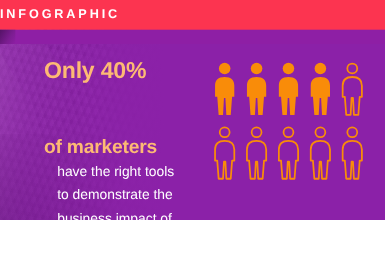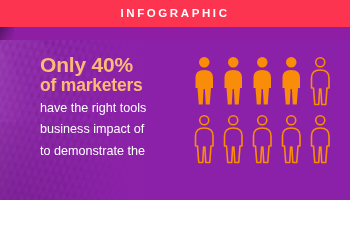--- a/index.html
+++ b/index.html
@@ -106,21 +106,21 @@
   
   .header-red {
     position: absolute;
     left: 0;
     top: 0;
     width: 350px;
     height: 27px;
     background: #FC3450;
     display: flex;
     align-items: center;
-    justify-content: center;
+    justify-content: flex-start;
     z-index: 6;
   }
   .header-title {
     color: #FFFFFF;
     font-size: 11.5px;
     font-weight: bold;
     letter-spacing: 2.6px;
     line-height: 1;
     white-space: nowrap;
   }
@@ -160,26 +160,27 @@
     font-weight: bold;
     font-size: 21px;
     line-height: 21px;
     letter-spacing: -0.2px;
     margin: 0;
     white-space: nowrap;
   }
   .headline.line2 {
     font-size: 17.5px;
     line-height: 20px;
+    margin-top: 48px;
   }
   .body-text {
     color: #FFFFFF;
     font-size: 12.6px;
     line-height: 16.4px;
-    margin: 5px 0 0 0;
+    margin: 5px 0 0 12px;
     white-space: nowrap;
   }
 
   
   .people-grid {
     position: absolute;
     left: 194px;
     top: 56px;
     width: 150px;
     z-index: 4;
@@ -214,22 +215,22 @@
   <div class="header-red">
     <span class="header-title">INFOGRAPHIC</span>
   </div>
   <div class="header-band"></div>
   <div class="band-notch"></div>
 
   <div class="text-block">
     <p class="headline line1">Only 40%</p>
     <p class="headline line2">of marketers</p>
     <p class="body-text">have the right tools</p>
+    <p class="body-text">to demonstrate the</p>
     <p class="body-text">business impact of</p>
-    <p class="body-text">to demonstrate the</p>
   </div>
 
   <div class="people-grid">
     <div class="people-row row-1">
         <svg class="person" viewBox="0 0 41 100">
           <circle cx="20.5" cy="12.5" r="10.5" fill="#F98C09"></circle>
           <path d="M20.5 28 C 8.5 28, 3 33.5, 3 44 L 3 64 L 7 64 L 9.5 97 L 17.5 97 L 19.2 66 L 21.8 66 L 23.5 97 L 31.5 97 L 34 64 L 38 64 L 38 44 C 38 33.5, 32.5 28, 20.5 28 Z" stroke-linejoin="round" fill="#F98C09"></path>
         </svg>
         <svg class="person" viewBox="0 0 41 100">
           <circle cx="20.5" cy="12.5" r="10.5" fill="#F98C09"></circle>

